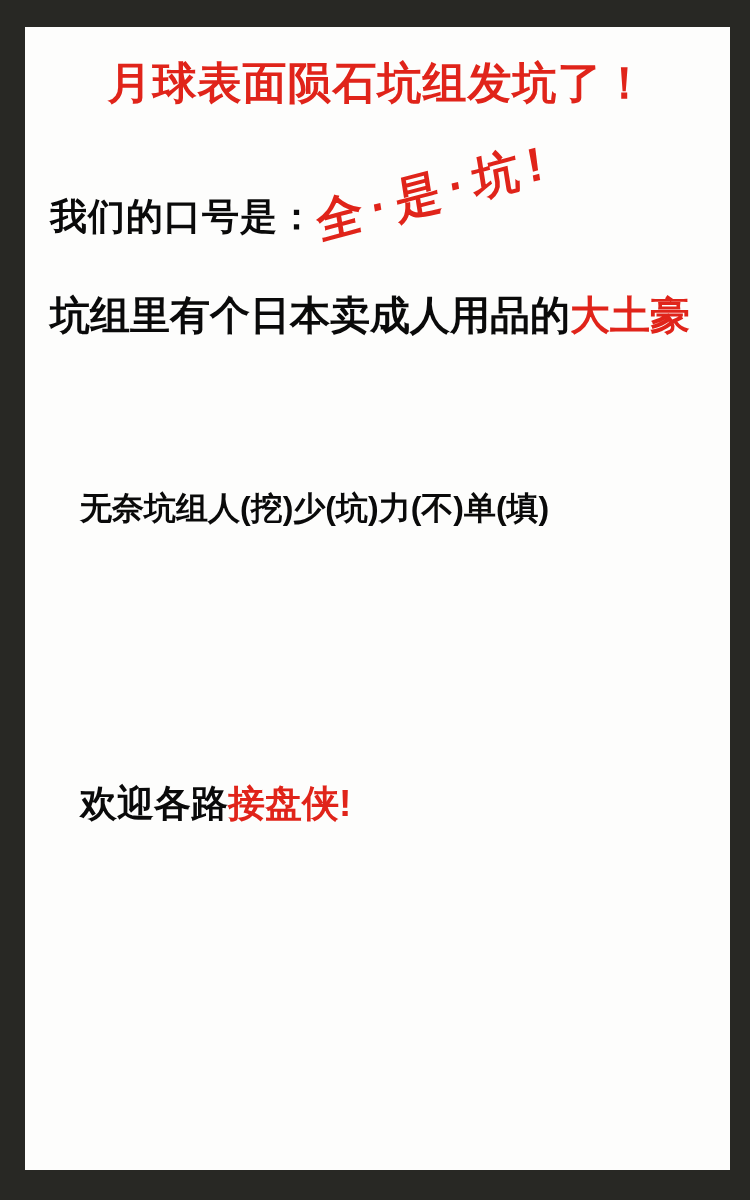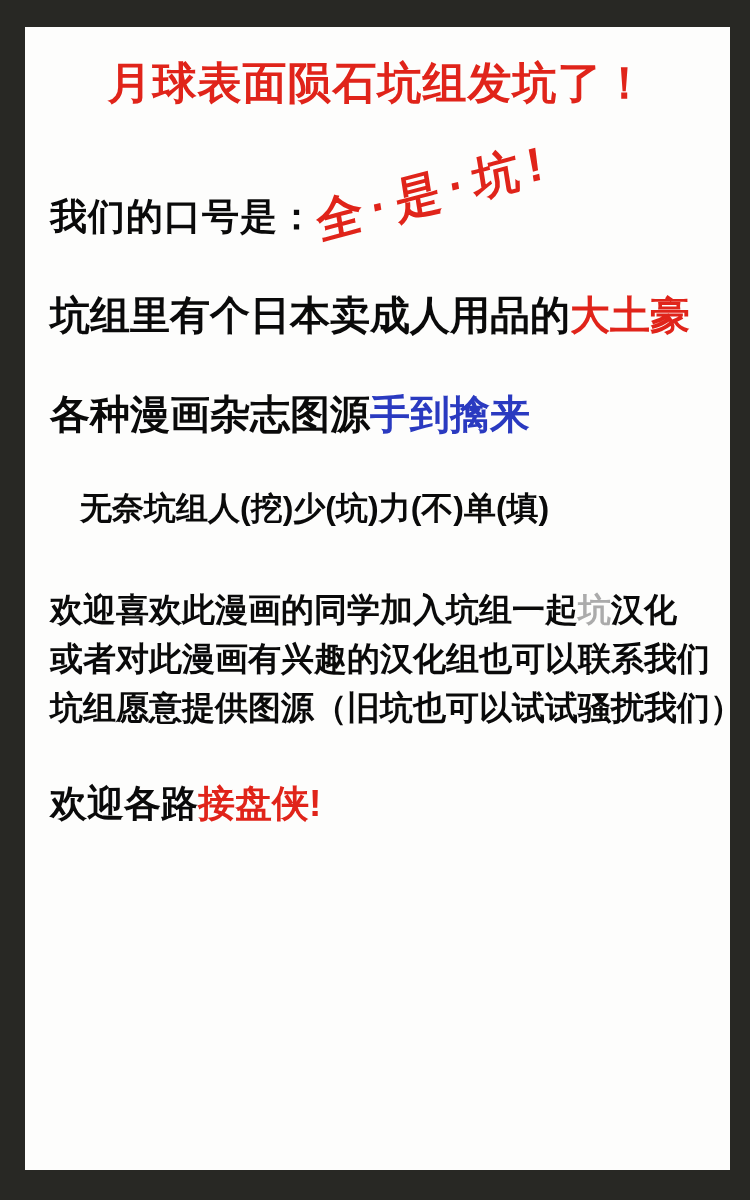--- a/index.html
+++ b/index.html
@@ -75,21 +75,21 @@
   .para{
     position: absolute;
     left: 25px;
     top: 558px;
     font-size: 33px;
     font-weight: bold;
     color: var(--black);
     line-height: 49px;
     white-space: nowrap;
   }
-  .welcome-line{ top: 755px; font-size: 37px; }
+  .welcome-line{ top: 755px; font-size: 37px; margin-left: 30px; }
   .t-red{ color: var(--red); }
   .t-blue{ color: var(--blue); }
   .t-gray{ color: var(--gray); }
 </style>
 </head>
 <body>
 
 <div class="stage">
   <div class="card">
 
@@ -98,34 +98,24 @@
     <div class="line slogan-prefix">
       <span>我们的口号是：</span>
     </div>
 
     <div class="slogan-rotated">全·是·坑!</div>
 
     <div class="line tycoon-line">
       <span>坑组里有个日本卖成人用品的</span><span class="t-red">大土豪</span>
     </div>
 
-    <div class="line source-line">
-      <span>各种漫画杂志图源</span><span class="t-blue">手到擒来</span>
-    </div>
 
     <div class="line helpless-line">
       <span>无奈坑组人(挖)少(坑)力(不)单(填)</span>
     </div>
 
-    <div class="para">
-      <div>
-        <span>欢迎喜欢此漫画的同学加入坑组一起</span><span class="t-gray">坑</span><span>汉化</span>
-      </div>
-      <div>或者对此漫画有兴趣的汉化组也可以联系我们</div>
-      <div>坑组愿意提供图源（旧坑也可以试试骚扰我们）</div>
-    </div>
 
     <div class="line welcome-line">
       <span>欢迎各路</span><span class="t-red">接盘侠!</span>
     </div>
 
   </div>
 </div>
 
 </body></html>

